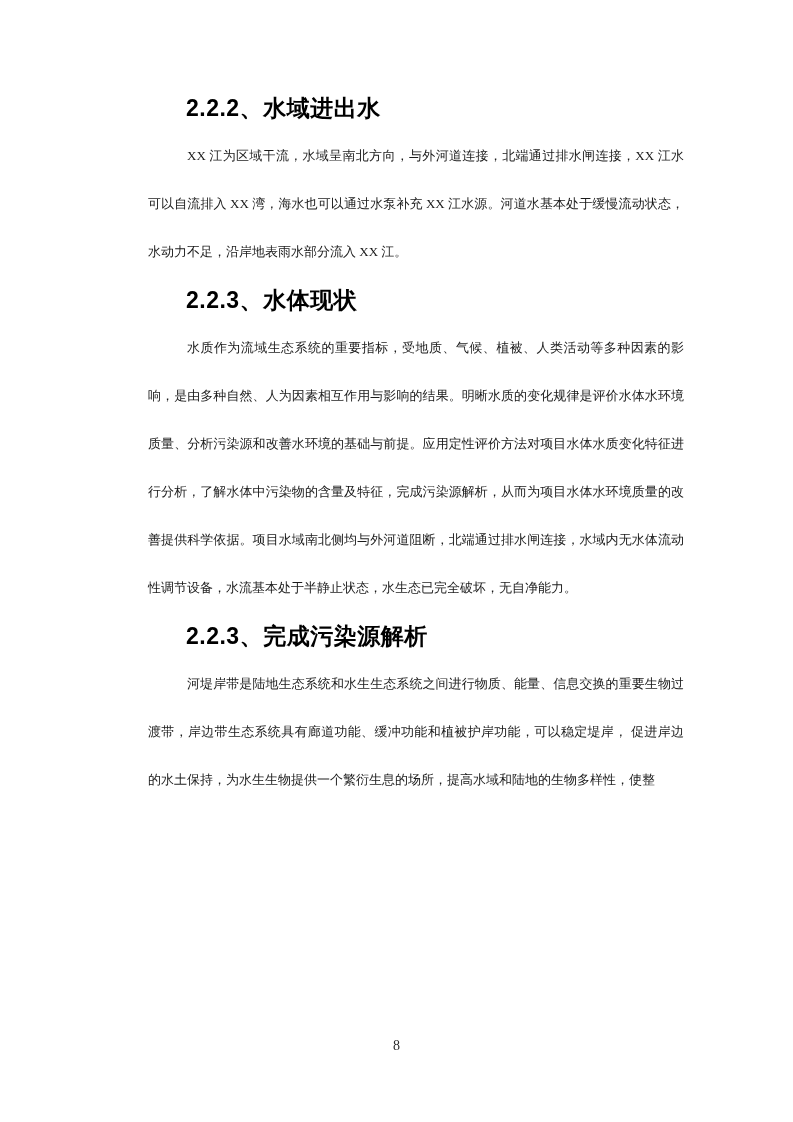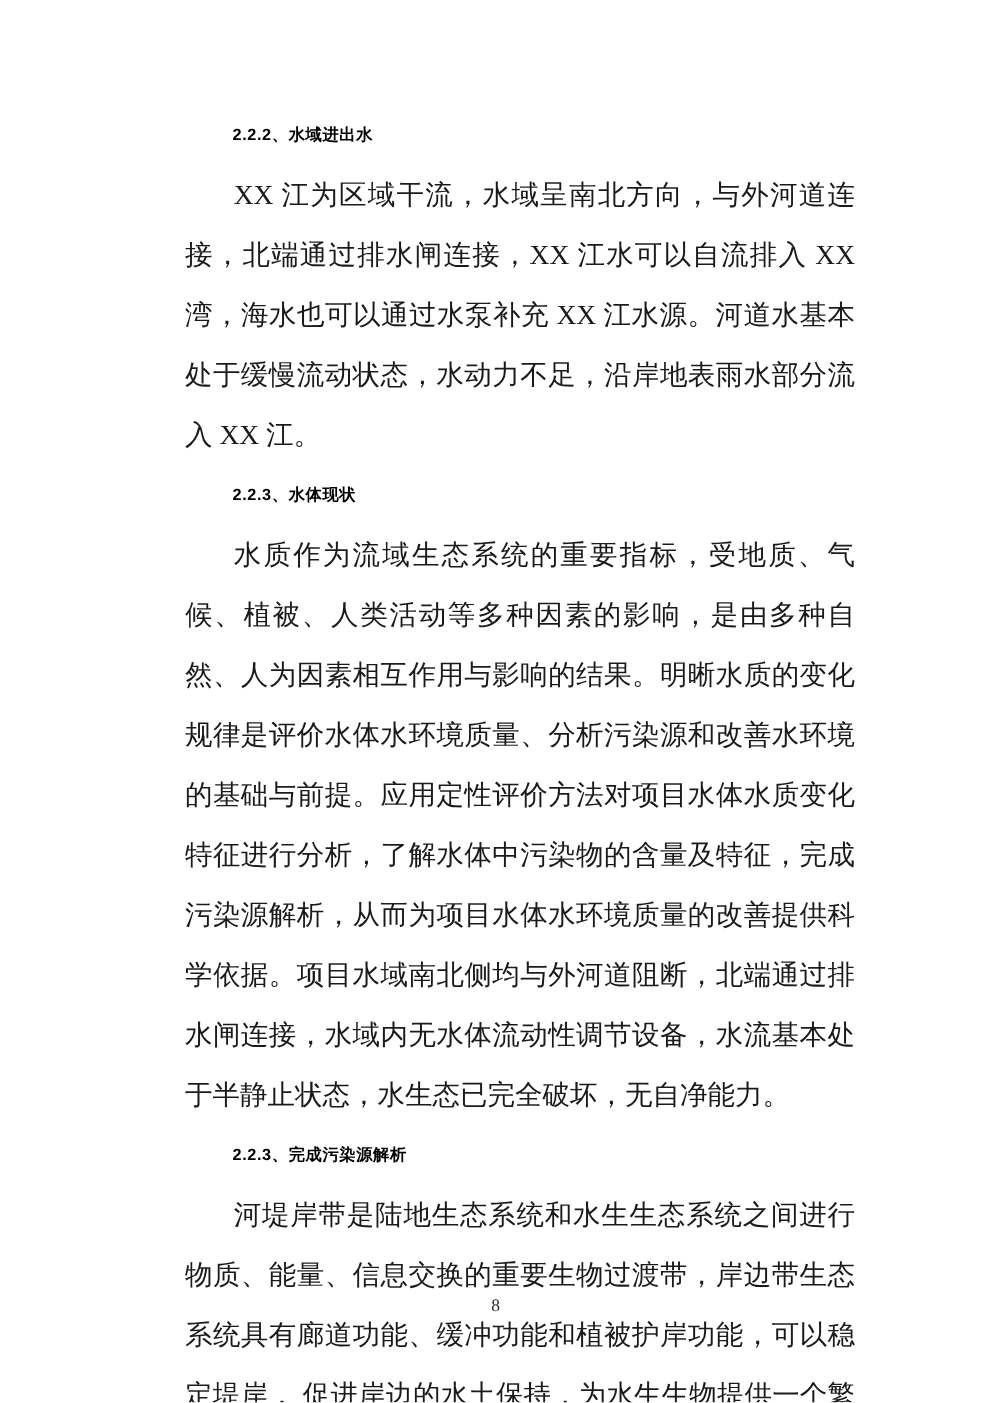--- a/index.html
+++ b/index.html
@@ -23,33 +23,33 @@
     position: absolute;
     left: 148px;
     top: 0;
     width: 536px;
   }
 
   
   .heading {
     font-family: "Liberation Sans", "DejaVu Sans", sans-serif;
     font-weight: bold;
-    font-size: 13px;
+    font-size: 23px;
     line-height: 48px;
     color: #000000;
     text-indent: 38px;
     letter-spacing: 0.5px;
     white-space: nowrap;
     margin: 0;
   }
 
   
   .para {
     font-family: "Liberation Serif", "DejaVu Serif", serif;
-    font-size: 22px;
+    font-size: 13px;
     line-height: 48px;
     color: #1a1a1a;
     text-align: justify;
     text-align-last: left;
     text-justify: inter-character;
     text-indent: 39px;
     margin: 0;
     word-break: break-all;
   }
 

